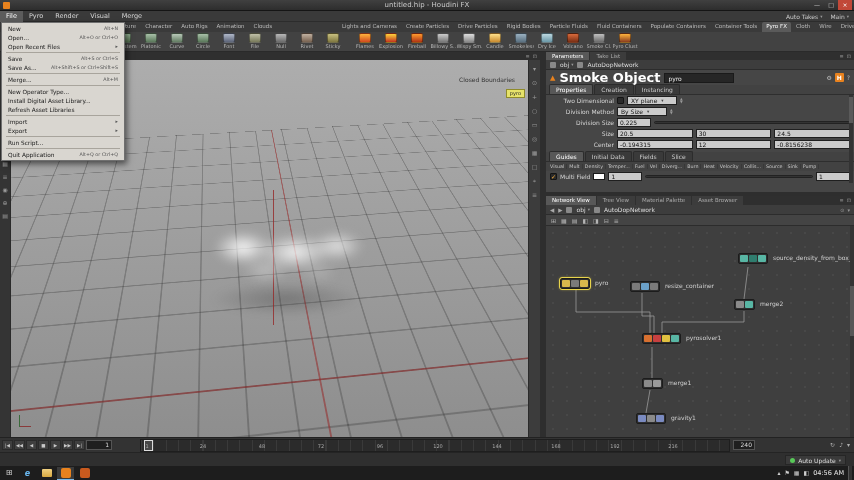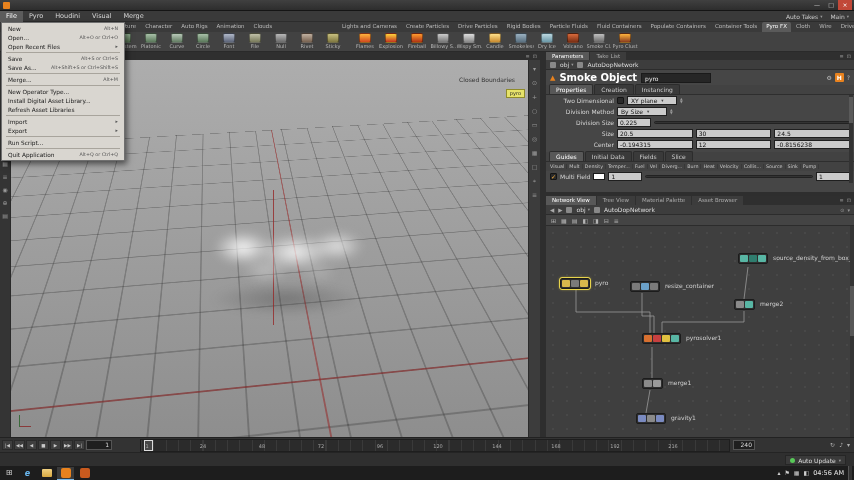--- a/index.html
+++ b/index.html
@@ -77,21 +77,21 @@
 
   
   #param-tabstrip{left:546px;top:52px;width:308px;height:8px;background:#2f2f2f;display:flex;}
   #param-strip-tabs{display:flex;}
   #param-strip-icons{margin-left:auto;display:flex;gap:3px;padding-right:3px;}
   #param-path{left:546px;top:60px;width:308px;height:10px;background:#3d3d3d;display:flex;align-items:center;gap:4px;padding:0 4px;font-size:6px;border-bottom:1px solid #2c2c2c;}
   .path-icon{width:6px;height:6px;background:#888;border-radius:1px;display:inline-block;}
   .pchip{display:flex;align-items:center;gap:2px;color:#ddd;}
   #param-header{left:546px;top:70px;width:308px;height:15px;background:#464646;display:flex;align-items:center;gap:4px;padding:0 4px;}
   #param-op-icon{color:#e8821e;font-size:7px;}
-  #param-node-type{font-size:10px;font-weight:bold;color:#fff;white-space:nowrap;}
+  #param-node-type{font-size:13px;font-weight:bold;color:#fff;white-space:nowrap;}
   #param-node-name{background:#262626;border:1px solid #1a1a1a;color:#e8e8e8;font-size:6px;padding:0 3px;height:10px;line-height:9px;min-width:70px;}
   #param-header-icons{margin-left:auto;display:flex;gap:3px;align-items:center;}
   .ph-icon{font-size:6px;color:#bbb;}
   .hbadge{background:#e8821e;color:#fff;font-size:6px;width:9px;height:9px;line-height:9px;text-align:center;border-radius:1px;font-weight:bold;}
   .tabrow{display:flex;gap:1px;padding:0 3px;background:#424242;border-bottom:1px solid #2e2e2e;align-items:flex-end;}
   #param-tabs1{left:546px;top:85px;width:308px;height:10px;}
   #param-tabs2{left:546px;top:152px;width:308px;height:10px;}
   .tab{font-size:6px;padding:0 6px;line-height:9px;color:#ccc;background:#3a3a3a;border:1px solid #2c2c2c;border-bottom:none;border-radius:2px 2px 0 0;white-space:nowrap;}
   .tab.active{background:#585858;color:#fff;}
   #param-rows{left:546px;top:95px;width:308px;height:57px;background:#464646;}
@@ -173,32 +173,33 @@
   .fm-short{color:#555;font-size:4.8px;margin-left:6px;white-space:nowrap;}
   .fm-sep{height:1px;background:#a8a49c;margin:1px 3px;}
 </style>
 </head>
 <body>
 
 <div id="app">
 
   <div id="titlebar">
     <div id="app-icon"></div>
+    <div id="window-title">untitled.hip - Houdini FX</div>
     <div id="winbtns">
       <div class="winbtn">—</div>
       <div class="winbtn">□</div>
       <div class="winbtn close">×</div>
     </div>
   </div>
 
   <div id="menubar">
     <div id="mb-items">
         <div class="mb-item active">File</div>
         <div class="mb-item">Pyro</div>
-        <div class="mb-item">Houdini</div>
+        <div class="mb-item">Render</div>
         <div class="mb-item">Visual</div>
         <div class="mb-item">Merge</div>
       </div>
     <div id="mb-right">
       <div class="chipp">
         <span>Auto Takes</span>
         <span class="dd">▾</span>
       </div>
       <div class="chipp">
         <span>Main</span>

